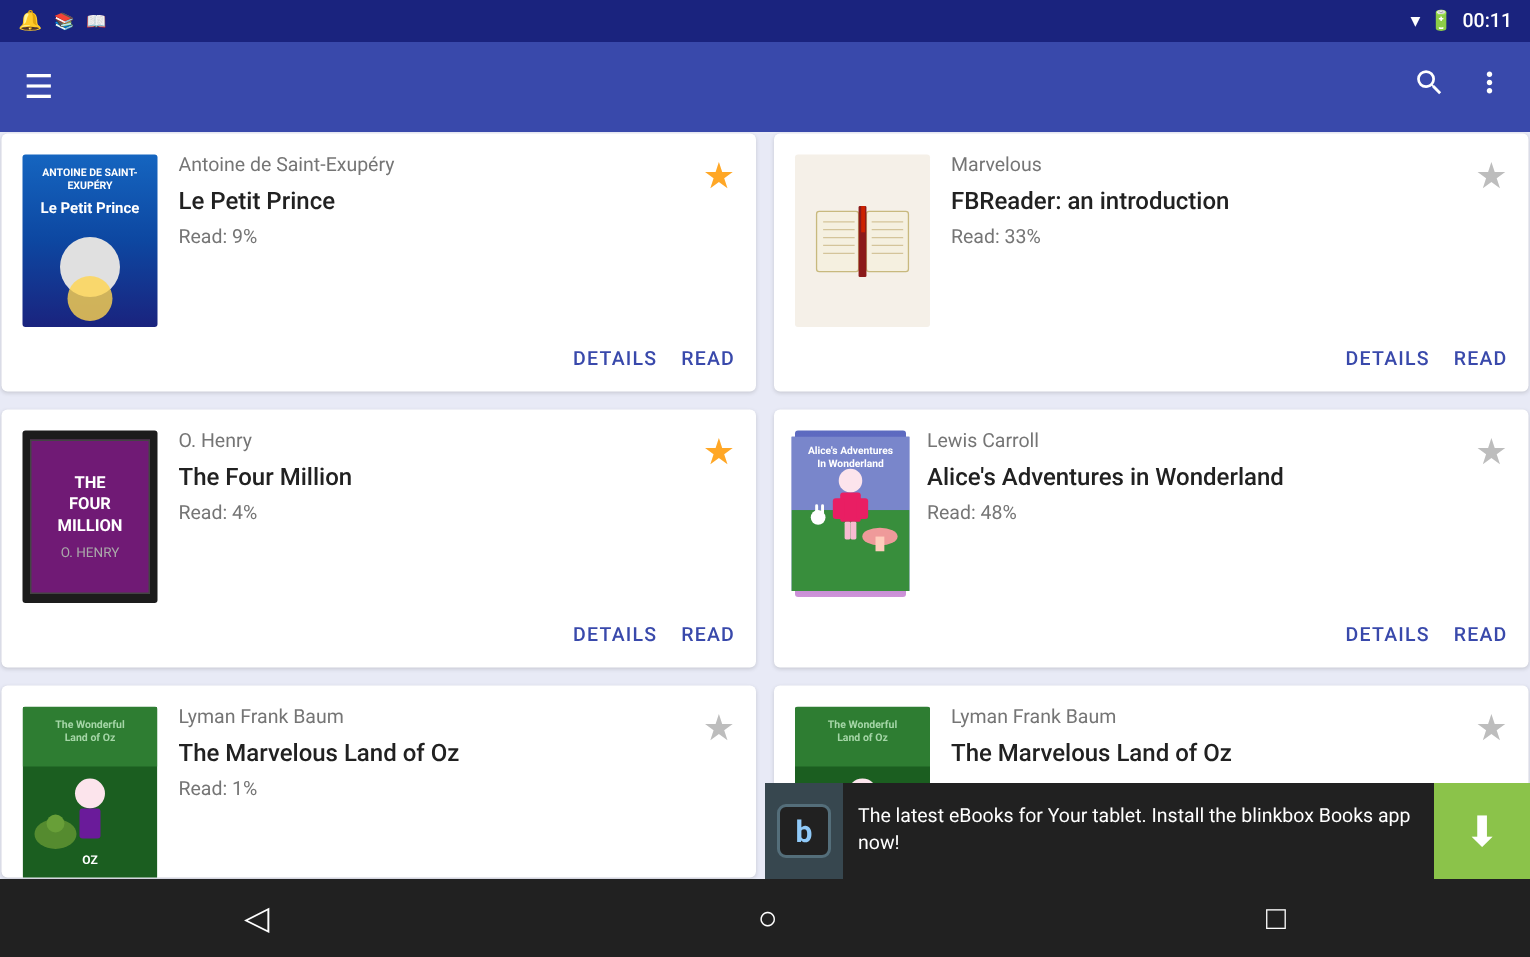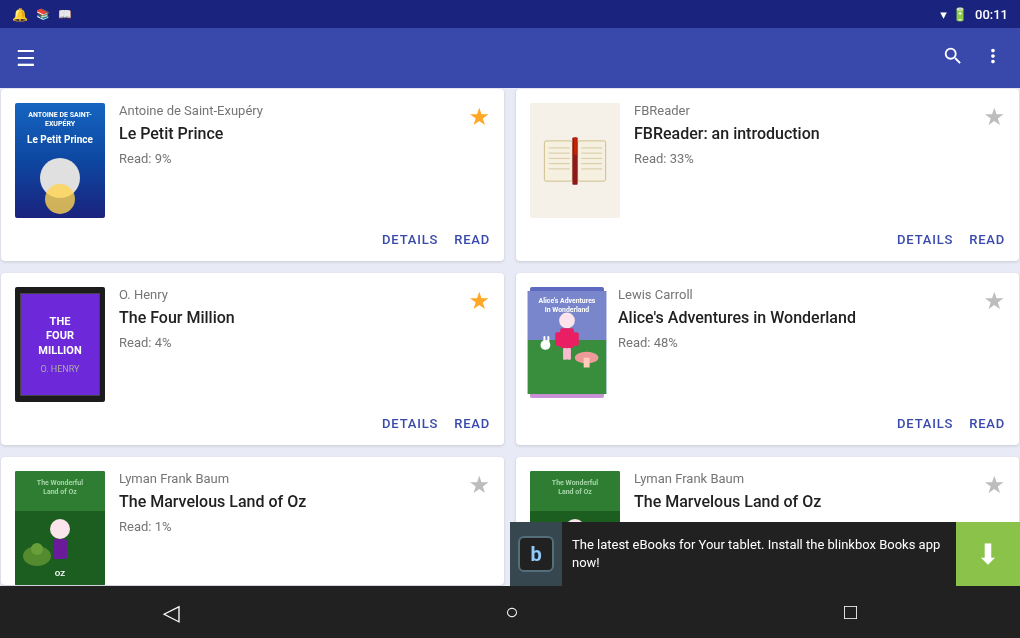--- a/index.html
+++ b/index.html
@@ -385,36 +385,36 @@
           <line x1="47" y1="32" x2="71" y2="32" stroke="#d4c49a" stroke-width="1"></line>
           <line x1="47" y1="38" x2="71" y2="38" stroke="#d4c49a" stroke-width="1"></line>
           <line x1="47" y1="44" x2="71" y2="44" stroke="#d4c49a" stroke-width="1"></line>
 
           <rect x="37" y="8" width="6" height="54" rx="1" fill="#8b1a1a"></rect>
 
           <rect x="39" y="8" width="3" height="20" fill="#cc2200"></rect>
         </svg>
       </div>
       <div class="book-info">
-        <div class="book-author">FBReader</div>
+        <div class="book-author">Marvelous</div>
         <div class="book-title">FBReader: an introduction</div>
         <div class="book-progress">Read: 33%</div>
       </div>
     </div>
     <span class="star-icon star-empty">★</span>
     <div class="card-actions">
       <span class="action-btn">DETAILS</span>
       <span class="action-btn">READ</span>
     </div>
   </div>
 
   <div class="book-card">
     <div class="book-card-top">
       <div class="four-million-cover">
-        <div style="width:80px;height:105px;background:#6d28d9;display:flex;flex-direction:column;align-items:center;justify-content:center;border:1px solid #444;padding:6px;">
+        <div style="width:80px;height:105px;background:#701a75;display:flex;flex-direction:column;align-items:center;justify-content:center;border:1px solid #444;padding:6px;">
           <div class="four-million-title-text">THE<br>FOUR<br>MILLION</div>
           <div class="four-million-author-small">O. HENRY</div>
         </div>
       </div>
       <div class="book-info">
         <div class="book-author">O. Henry</div>
         <div class="book-title">The Four Million</div>
         <div class="book-progress">Read: 4%</div>
       </div>
     </div>

